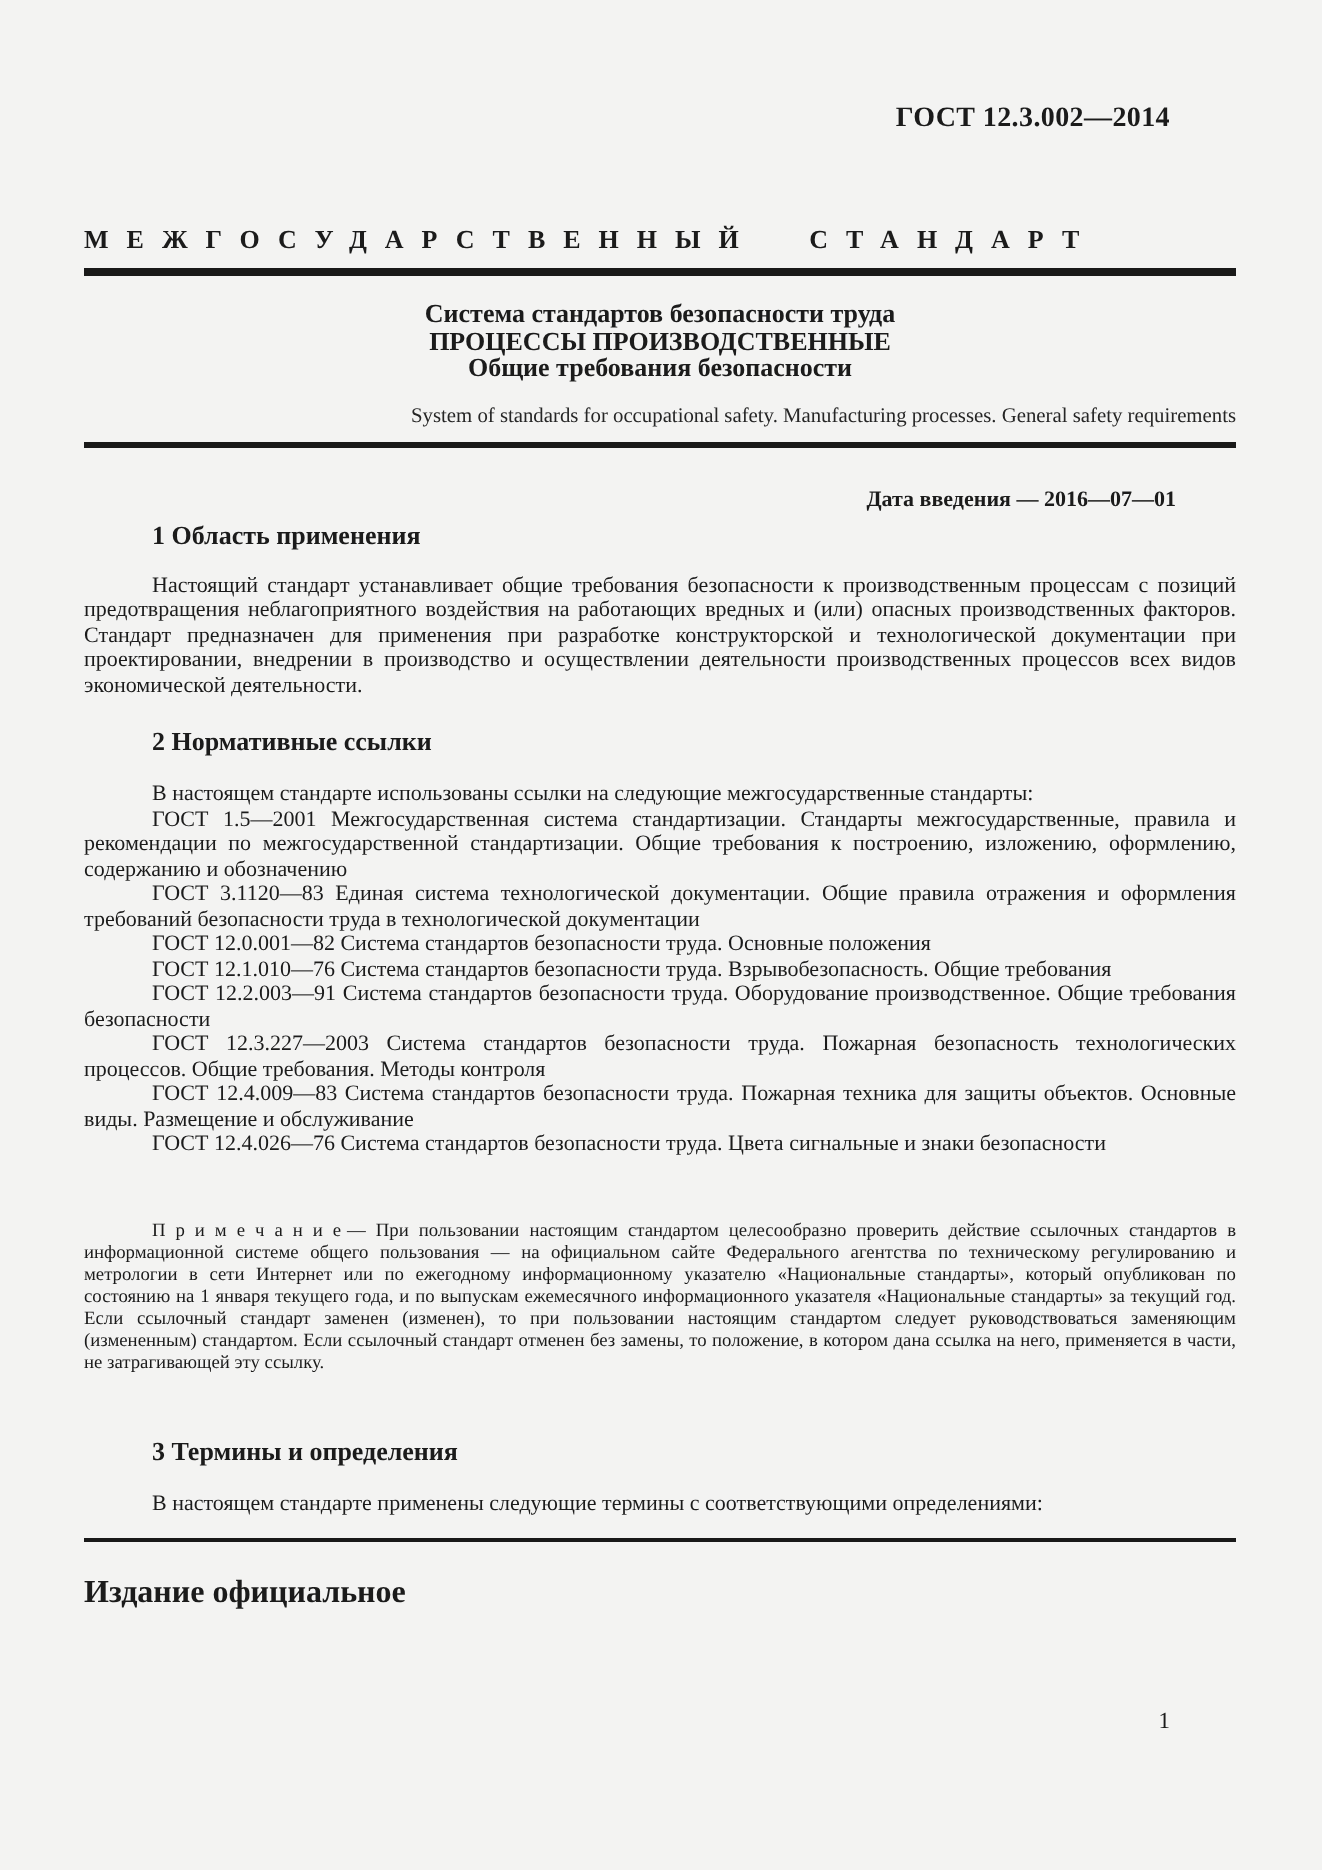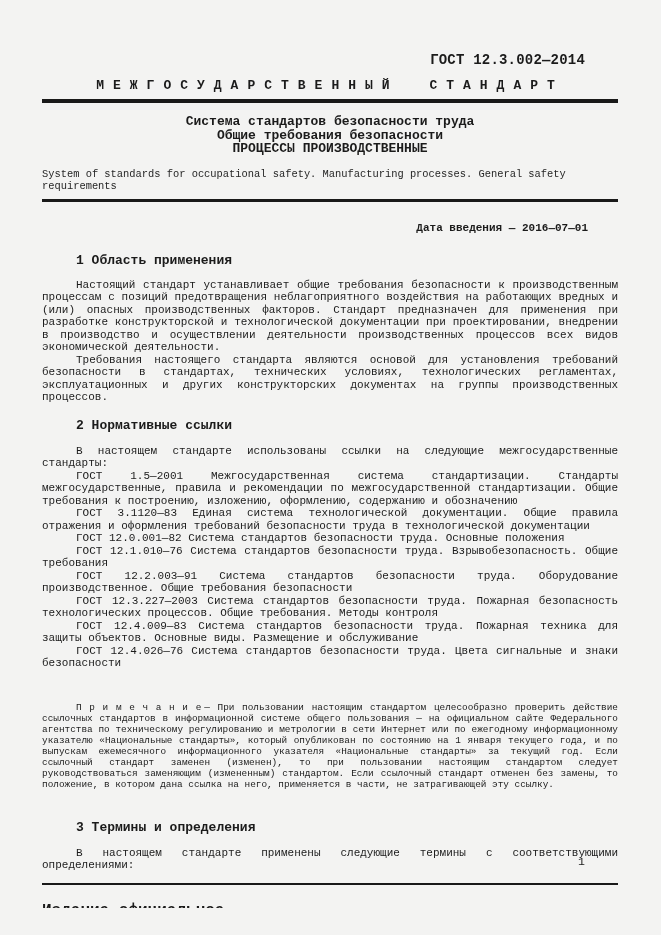--- a/index.html
+++ b/index.html
@@ -8,68 +8,67 @@
     background: #f3f3f2;
   }
   .page {
     position: relative;
     width: 661px;
     height: 908px;
     box-sizing: border-box;
     padding: 0 43px 0 42px;
     background: #f3f3f2;
     color: #1b1b1b;
-    font-family: Liberation Mono, monospace;
+    font-family: Liberation Serif, serif;
     overflow: hidden;
   }
   .doc-number {
     padding-top: 52px;
     margin-right: 33px;
     text-align: right;
     font-size: 14px;
     font-weight: bold;
     letter-spacing: 0.2px;
   }
   .banner {
-    margin-top: 10px;
-    text-align: center;
+    margin-top: 44px;
     font-size: 13px;
     font-weight: bold;
     letter-spacing: 9px;
     word-spacing: 14px;
     white-space: nowrap;
   }
   .rule { background: #191919; }
   .rule-4 { height: 4px; margin-top: 6px; }
   .rule-3 { height: 3px; margin-top: 7px; }
   .title-block {
     margin-top: 12px;
     text-align: center;
     font-size: 13px;
     line-height: 13.5px;
     font-weight: bold;
   }
   .title-en {
     margin-top: 12px;
-    text-align: left;
+    text-align: right;
     font-size: 10.4px;
     color: #262626;
   }
   .date-line {
     margin: 20px 30px 0 0;
     text-align: right;
     font-size: 11px;
     font-weight: bold;
   }
   h2 {
     margin: 14px 0 0 34px;
     font-size: 13px;
     font-weight: bold;
   }
-  h2.first { margin-top: 19px; }
+  h2.first { margin-top: 4px; }
   h2.third { margin-top: 30px; }
   p.body {
     margin: 0;
     font-size: 11px;
     line-height: 12.5px;
     text-align: justify;
     text-indent: 34px;
     hyphens: auto;
     -webkit-hyphens: auto;
   }
@@ -108,33 +107,32 @@
 <div class="page">
 
   <div class="doc-number">ГОСТ 12.3.002—2014</div>
 
   <div class="banner">МЕЖГОСУДАРСТВЕННЫЙ СТАНДАРТ</div>
 
   <div class="rule rule-4"></div>
 
   <div class="title-block">
     <div>Система стандартов безопасности труда</div>
+    <div>ПРОЦЕССЫ ПРОИЗВОДСТВЕННЫЕ</div>
     <div>Общие требования безопасности</div>
-    <div>ПРОЦЕССЫ ПРОИЗВОДСТВЕННЫЕ</div>
   </div>
 
   <div class="title-en">System of standards for occupational safety. Manufacturing processes. General safety requirements</div>
 
   <div class="rule rule-3"></div>
 
   <div class="date-line">Дата введения — 2016—07—01</div>
 
   <h2 class="first">1 Область применения</h2>
   <p class="body lead">Настоящий стандарт устанавливает общие требования безопасности к производственным процессам с позиций предотвращения неблагоприятного воздействия на работающих вредных и (или) опасных производственных факторов. Стандарт предназначен для применения при разработке конструкторской и технологической документации при проектировании, внедрении в производство и осуществлении деятельности производственных процессов всех видов экономической деятельности.</p>
-  <p class="body">Требования настоящего стандарта являются основой для установления требований безопасности в стандартах, технических условиях, технологических регламентах, эксплуатационных и других конструкторских документах на группы производственных процессов.</p>
 
   <h2>2 Нормативные ссылки</h2>
   <p class="body sec-lead">В настоящем стандарте использованы ссылки на следующие межгосударственные стандарты:</p>
   <p class="body">ГОСТ 1.5—2001 Межгосударственная система стандартизации. Стандарты межгосударственные, правила и рекомендации по межгосударственной стандартизации. Общие требования к построению, изложению, оформлению, содержанию и обозначению</p>
   <p class="body">ГОСТ 3.1120—83 Единая система технологической документации. Общие правила отражения и оформления требований безопасности труда в технологической документации</p>
   <p class="body">ГОСТ 12.0.001—82 Система стандартов безопасности труда. Основные положения</p>
   <p class="body">ГОСТ 12.1.010—76 Система стандартов безопасности труда. Взрывобезопасность. Общие требования</p>
   <p class="body">ГОСТ 12.2.003—91 Система стандартов безопасности труда. Оборудование производственное. Общие требования безопасности</p>
   <p class="body">ГОСТ 12.3.227—2003 Система стандартов безопасности труда. Пожарная безопасность технологических процессов. Общие требования. Методы контроля</p>
   <p class="body">ГОСТ 12.4.009—83 Система стандартов безопасности труда. Пожарная техника для защиты объектов. Основные виды. Размещение и обслуживание</p>

